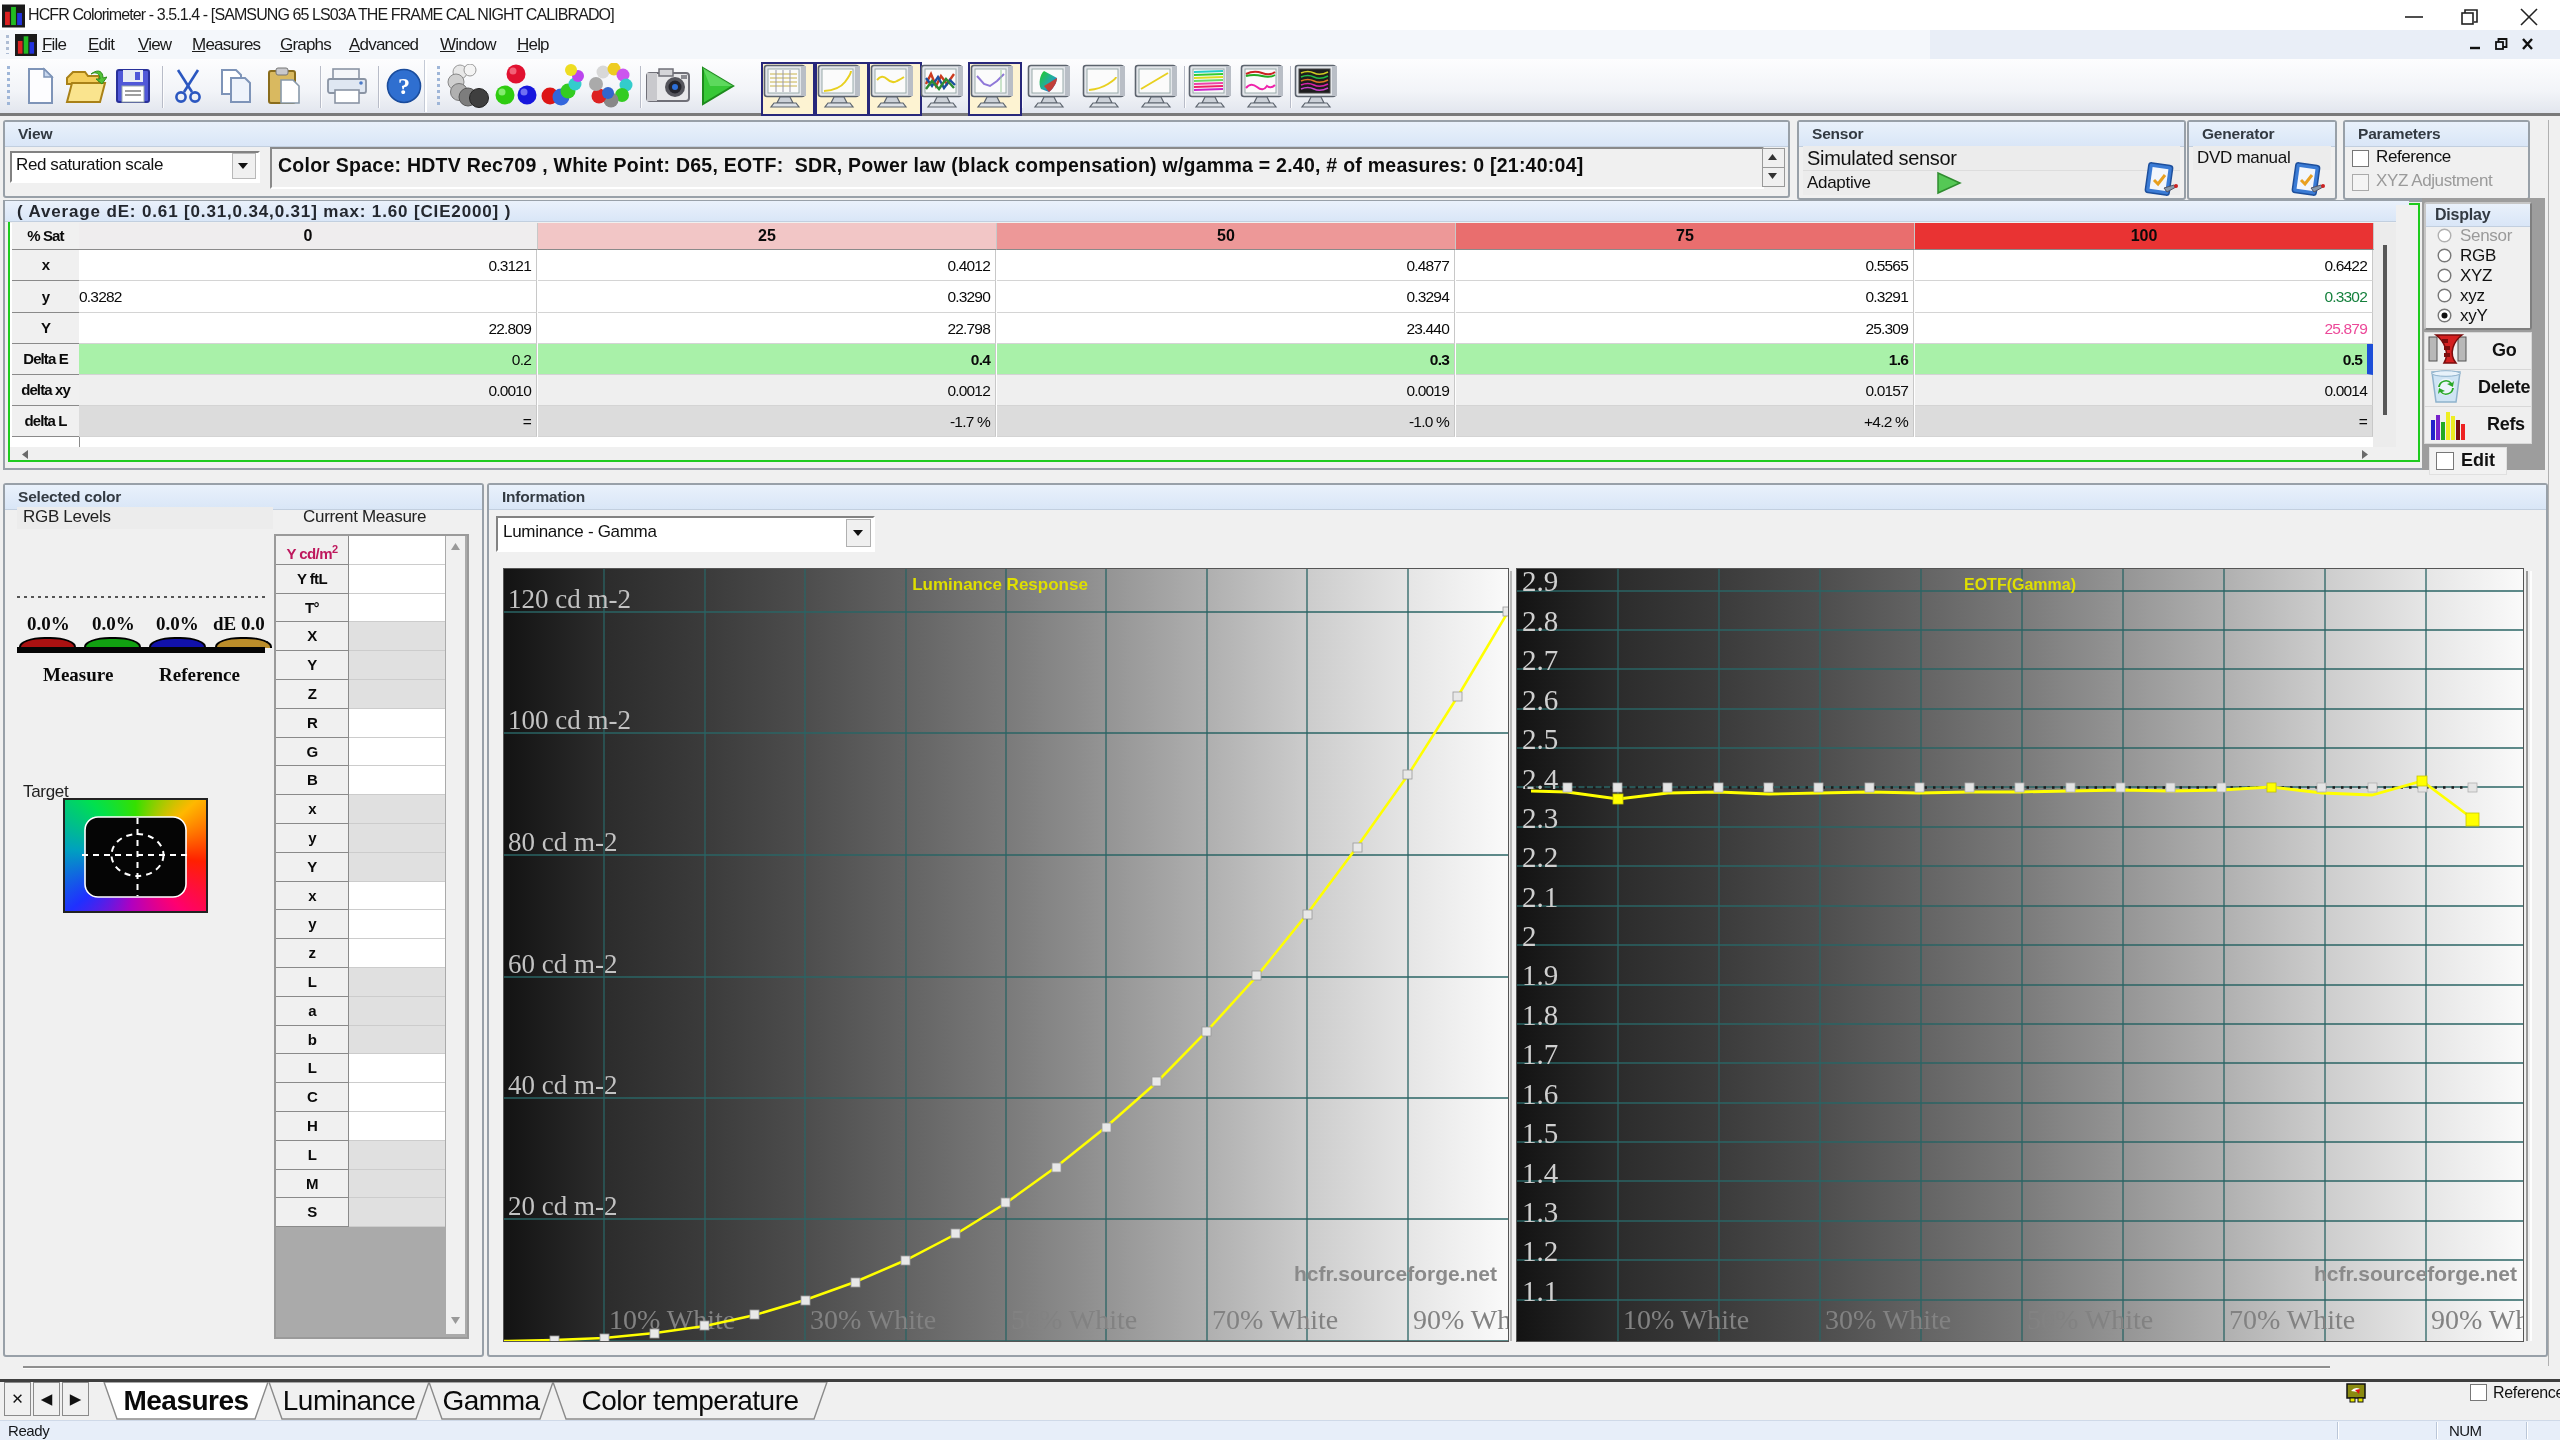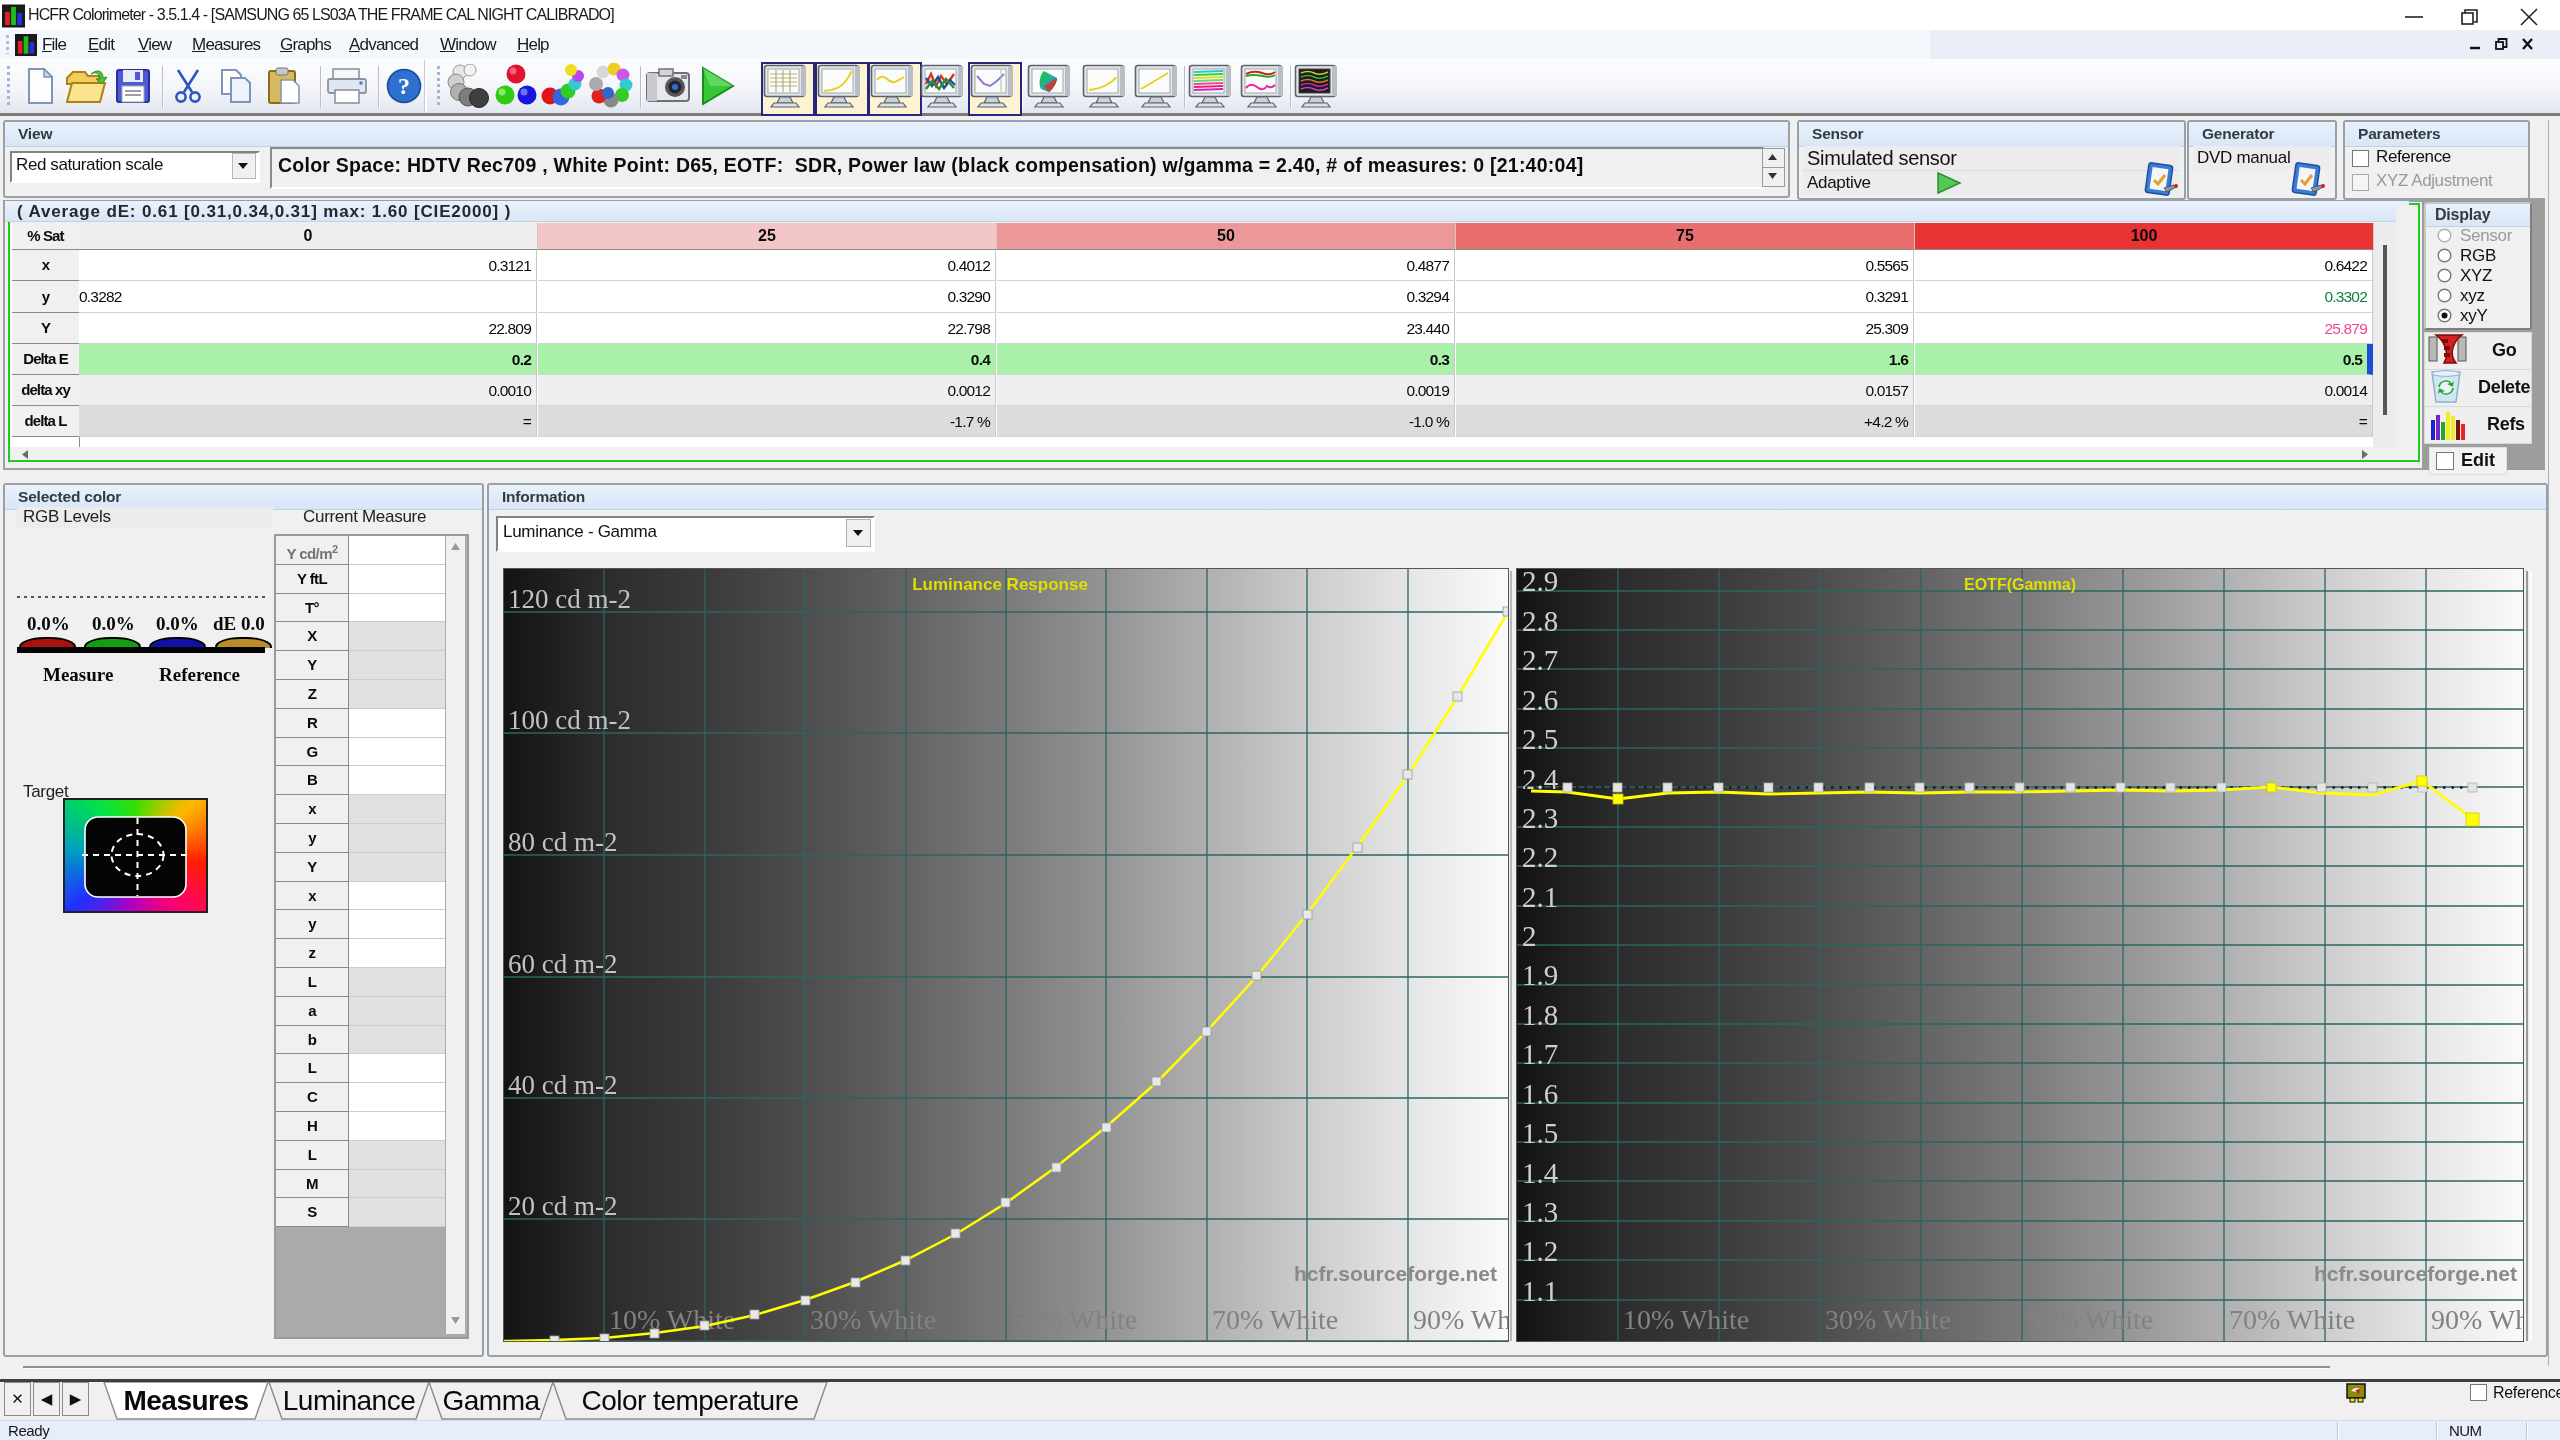--- a/index.html
+++ b/index.html
@@ -358,21 +358,21 @@
 <div style="position:absolute;left:997px;top:281px;width:458px;height:32px;background:#ffffff;border-bottom:1px solid #d4d4d4;border-right:1px solid #c8c8c8;font-size:15.5px;letter-spacing:-0.8px;color:#0a0a0a;text-align:right;line-height:32px;padding-right:5px;box-sizing:border-box;">0.3294</div>
 <div style="position:absolute;left:1456px;top:281px;width:458px;height:32px;background:#ffffff;border-bottom:1px solid #d4d4d4;border-right:1px solid #c8c8c8;font-size:15.5px;letter-spacing:-0.8px;color:#0a0a0a;text-align:right;line-height:32px;padding-right:5px;box-sizing:border-box;">0.3291</div>
 <div style="position:absolute;left:1915px;top:281px;width:458px;height:32px;background:#ffffff;border-bottom:1px solid #d4d4d4;border-right:1px solid #c8c8c8;font-size:15.5px;letter-spacing:-0.8px;color:#15803d;text-align:right;line-height:32px;padding-right:5px;box-sizing:border-box;">0.3302</div>
 <div style="position:absolute;left:12px;top:313px;width:67px;height:30px;background:#f0f0f0;border-right:1px solid #8a8a8a;border-bottom:1px solid #8a8a8a;font-weight:bold;font-size:15px;letter-spacing:-0.9px;color:#0a0a0a;text-align:center;line-height:30px;">Y</div>
 <div style="position:absolute;left:79px;top:313px;width:458px;height:31px;background:#ffffff;border-bottom:1px solid #d4d4d4;border-right:1px solid #c8c8c8;font-size:15.5px;letter-spacing:-0.8px;color:#0a0a0a;text-align:right;line-height:31px;padding-right:5px;box-sizing:border-box;">22.809</div>
 <div style="position:absolute;left:538px;top:313px;width:458px;height:31px;background:#ffffff;border-bottom:1px solid #d4d4d4;border-right:1px solid #c8c8c8;font-size:15.5px;letter-spacing:-0.8px;color:#0a0a0a;text-align:right;line-height:31px;padding-right:5px;box-sizing:border-box;">22.798</div>
 <div style="position:absolute;left:997px;top:313px;width:458px;height:31px;background:#ffffff;border-bottom:1px solid #d4d4d4;border-right:1px solid #c8c8c8;font-size:15.5px;letter-spacing:-0.8px;color:#0a0a0a;text-align:right;line-height:31px;padding-right:5px;box-sizing:border-box;">23.440</div>
 <div style="position:absolute;left:1456px;top:313px;width:458px;height:31px;background:#ffffff;border-bottom:1px solid #d4d4d4;border-right:1px solid #c8c8c8;font-size:15.5px;letter-spacing:-0.8px;color:#0a0a0a;text-align:right;line-height:31px;padding-right:5px;box-sizing:border-box;">25.309</div>
 <div style="position:absolute;left:1915px;top:313px;width:458px;height:31px;background:#ffffff;border-bottom:1px solid #d4d4d4;border-right:1px solid #c8c8c8;font-size:15.5px;letter-spacing:-0.8px;color:#ec4899;text-align:right;line-height:31px;padding-right:5px;box-sizing:border-box;">25.879</div>
 <div style="position:absolute;left:12px;top:344px;width:67px;height:30px;background:#f0f0f0;border-right:1px solid #8a8a8a;border-bottom:1px solid #8a8a8a;font-weight:bold;font-size:15px;letter-spacing:-0.9px;color:#0a0a0a;text-align:center;line-height:30px;">Delta E</div>
-<div style="position:absolute;left:79px;top:344px;width:458px;height:31px;background:#a9f1a9;border-bottom:1px solid #d4d4d4;border-right:1px solid #c8c8c8;font-weight:bold;font-size:15.5px;letter-spacing:-0.8px;color:#0a0a0a;text-align:right;line-height:31px;padding-right:5px;box-sizing:border-box;">0.2</div>
+<div style="position:absolute;left:79px;top:344px;width:458px;height:31px;background:#a9f1a9;border-bottom:1px solid #d4d4d4;border-right:1px solid #c8c8c8;font-weight:normal;font-size:15.5px;letter-spacing:-0.8px;color:#0a0a0a;text-align:right;line-height:31px;padding-right:5px;box-sizing:border-box;">0.2</div>
 <div style="position:absolute;left:538px;top:344px;width:458px;height:31px;background:#a9f1a9;border-bottom:1px solid #d4d4d4;border-right:1px solid #c8c8c8;font-weight:bold;font-size:15.5px;letter-spacing:-0.8px;color:#0a0a0a;text-align:right;line-height:31px;padding-right:5px;box-sizing:border-box;">0.4</div>
 <div style="position:absolute;left:997px;top:344px;width:458px;height:31px;background:#a9f1a9;border-bottom:1px solid #d4d4d4;border-right:1px solid #c8c8c8;font-weight:bold;font-size:15.5px;letter-spacing:-0.8px;color:#0a0a0a;text-align:right;line-height:31px;padding-right:5px;box-sizing:border-box;">0.3</div>
 <div style="position:absolute;left:1456px;top:344px;width:458px;height:31px;background:#a9f1a9;border-bottom:1px solid #d4d4d4;border-right:1px solid #c8c8c8;font-weight:bold;font-size:15.5px;letter-spacing:-0.8px;color:#0a0a0a;text-align:right;line-height:31px;padding-right:5px;box-sizing:border-box;">1.6</div>
 <div style="position:absolute;left:1915px;top:344px;width:458px;height:31px;background:#a9f1a9;border-bottom:1px solid #d4d4d4;border-right:6px solid #1d4ed8;font-weight:bold;font-size:15.5px;letter-spacing:-0.8px;color:#0a0a0a;text-align:right;line-height:31px;padding-right:5px;box-sizing:border-box;">0.5</div>
 <div style="position:absolute;left:12px;top:375px;width:67px;height:30px;background:#f0f0f0;border-right:1px solid #8a8a8a;border-bottom:1px solid #8a8a8a;font-weight:bold;font-size:15px;letter-spacing:-0.9px;color:#0a0a0a;text-align:center;line-height:30px;">delta xy</div>
 <div style="position:absolute;left:79px;top:375px;width:458px;height:31px;background:#efefef;border-bottom:1px solid #d4d4d4;border-right:1px solid #c8c8c8;font-size:15.5px;letter-spacing:-0.8px;color:#0a0a0a;text-align:right;line-height:31px;padding-right:5px;box-sizing:border-box;">0.0010</div>
 <div style="position:absolute;left:538px;top:375px;width:458px;height:31px;background:#efefef;border-bottom:1px solid #d4d4d4;border-right:1px solid #c8c8c8;font-size:15.5px;letter-spacing:-0.8px;color:#0a0a0a;text-align:right;line-height:31px;padding-right:5px;box-sizing:border-box;">0.0012</div>
 <div style="position:absolute;left:997px;top:375px;width:458px;height:31px;background:#efefef;border-bottom:1px solid #d4d4d4;border-right:1px solid #c8c8c8;font-size:15.5px;letter-spacing:-0.8px;color:#0a0a0a;text-align:right;line-height:31px;padding-right:5px;box-sizing:border-box;">0.0019</div>
 <div style="position:absolute;left:1456px;top:375px;width:458px;height:31px;background:#efefef;border-bottom:1px solid #d4d4d4;border-right:1px solid #c8c8c8;font-size:15.5px;letter-spacing:-0.8px;color:#0a0a0a;text-align:right;line-height:31px;padding-right:5px;box-sizing:border-box;">0.0157</div>
 <div style="position:absolute;left:1915px;top:375px;width:458px;height:31px;background:#efefef;border-bottom:1px solid #d4d4d4;border-right:1px solid #c8c8c8;font-size:15.5px;letter-spacing:-0.8px;color:#0a0a0a;text-align:right;line-height:31px;padding-right:5px;box-sizing:border-box;">0.0014</div>
@@ -475,21 +475,21 @@
 <svg style="position:absolute;left:65px;top:800px;width:141px;height:111px;" viewBox="0 0 141 111">
 <rect x="20" y="17" width="101" height="80" rx="13" fill="#050505" stroke="#ffffff" stroke-width="1.6"></rect>
 <g stroke="#ffffff" stroke-width="2" stroke-dasharray="6 5" fill="none">
 <line x1="72.5" y1="18" x2="72.5" y2="96"></line>
       <line x1="17" y1="55" x2="127" y2="55"></line>
 <ellipse cx="72.5" cy="55" rx="26" ry="21"></ellipse>
     </g>
   </svg>
 <div style="position:absolute;left:303px;top:507px;width:160px;height:22px;font-size:17px;letter-spacing:-0.3px;color:#222;">Current Measure</div>
 <div style="position:absolute;left:274px;top:534px;width:191px;height:801px;border:2px solid #9a9a9a;background:#aaaaaa;"></div>
-<div style="position:absolute;left:276px;top:536.0px;width:72px;height:27.8px;background:#f0f0f0;border-right:1px solid #8a8a8a;border-bottom:1px solid #8a8a8a;font-weight:bold;font-size:15px;letter-spacing:-0.6px;color:#737373;text-align:center;line-height:27px;">Y cd/m<sup style="font-size:11px">2</sup></div>
+<div style="position:absolute;left:276px;top:536.0px;width:72px;height:27.8px;background:#f0f0f0;border-right:1px solid #8a8a8a;border-bottom:1px solid #8a8a8a;font-weight:bold;font-size:15px;letter-spacing:-0.6px;color:#be185d;text-align:center;line-height:27px;">Y cd/m<sup style="font-size:11px">2</sup></div>
 <div style="position:absolute;left:349px;top:536.0px;width:96px;height:27.8px;background:#ffffff;border-bottom:1px solid #cccccc;"></div>
 <div style="position:absolute;left:276px;top:564.8px;width:72px;height:27.8px;background:#f0f0f0;border-right:1px solid #8a8a8a;border-bottom:1px solid #8a8a8a;font-weight:bold;font-size:15px;letter-spacing:-0.6px;color:#0a0a0a;text-align:center;line-height:27px;">Y ftL</div>
 <div style="position:absolute;left:349px;top:564.8px;width:96px;height:27.8px;background:#ffffff;border-bottom:1px solid #cccccc;"></div>
 <div style="position:absolute;left:276px;top:593.6px;width:72px;height:27.8px;background:#f0f0f0;border-right:1px solid #8a8a8a;border-bottom:1px solid #8a8a8a;font-weight:bold;font-size:15px;letter-spacing:-0.6px;color:#0a0a0a;text-align:center;line-height:27px;">T°</div>
 <div style="position:absolute;left:349px;top:593.6px;width:96px;height:27.8px;background:#ffffff;border-bottom:1px solid #cccccc;"></div>
 <div style="position:absolute;left:276px;top:622.4px;width:72px;height:27.8px;background:#f0f0f0;border-right:1px solid #8a8a8a;border-bottom:1px solid #8a8a8a;font-weight:bold;font-size:15px;letter-spacing:-0.6px;color:#0a0a0a;text-align:center;line-height:27px;">X</div>
 <div style="position:absolute;left:349px;top:622.4px;width:96px;height:27.8px;background:#e0e0e0;border-bottom:1px solid #cccccc;"></div>
 <div style="position:absolute;left:276px;top:651.2px;width:72px;height:27.8px;background:#f0f0f0;border-right:1px solid #8a8a8a;border-bottom:1px solid #8a8a8a;font-weight:bold;font-size:15px;letter-spacing:-0.6px;color:#0a0a0a;text-align:center;line-height:27px;">Y</div>
 <div style="position:absolute;left:349px;top:651.2px;width:96px;height:27.8px;background:#e0e0e0;border-bottom:1px solid #cccccc;"></div>
 <div style="position:absolute;left:276px;top:680.0px;width:72px;height:27.8px;background:#f0f0f0;border-right:1px solid #8a8a8a;border-bottom:1px solid #8a8a8a;font-weight:bold;font-size:15px;letter-spacing:-0.6px;color:#0a0a0a;text-align:center;line-height:27px;">Z</div>

